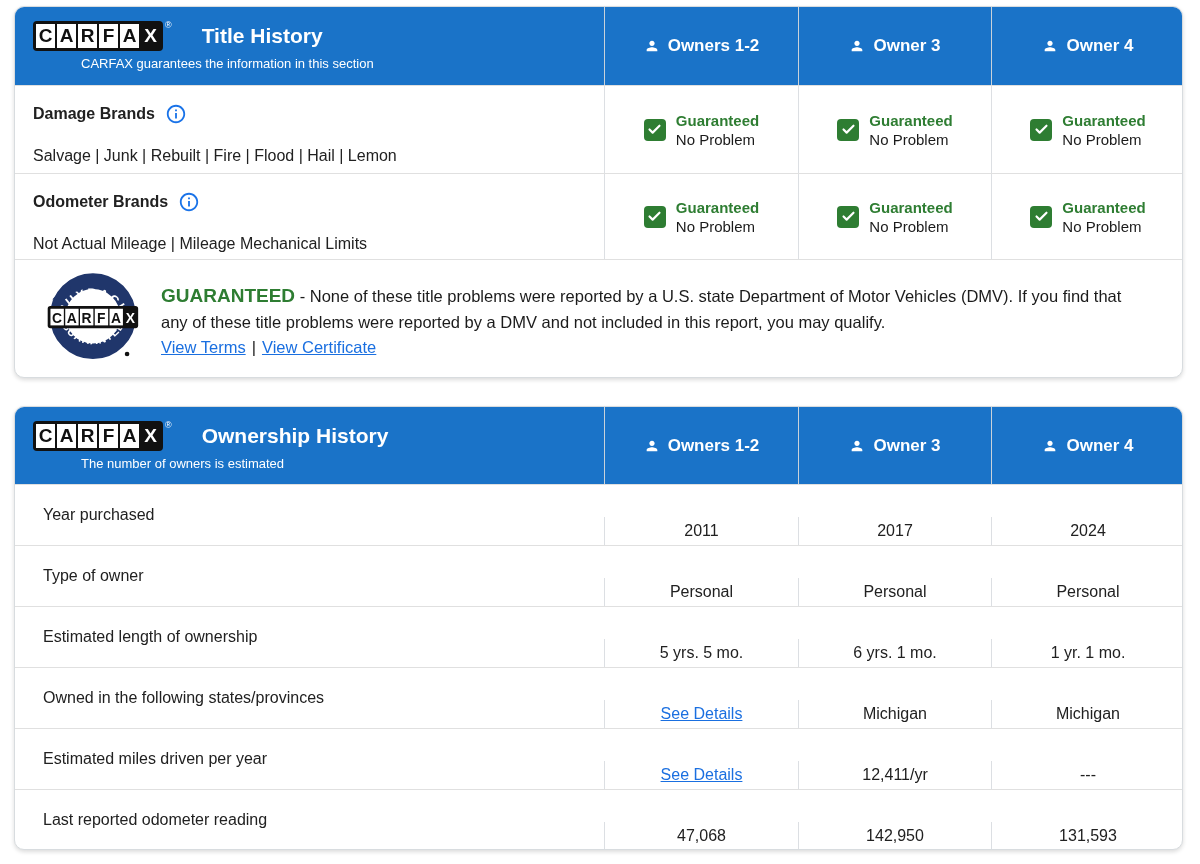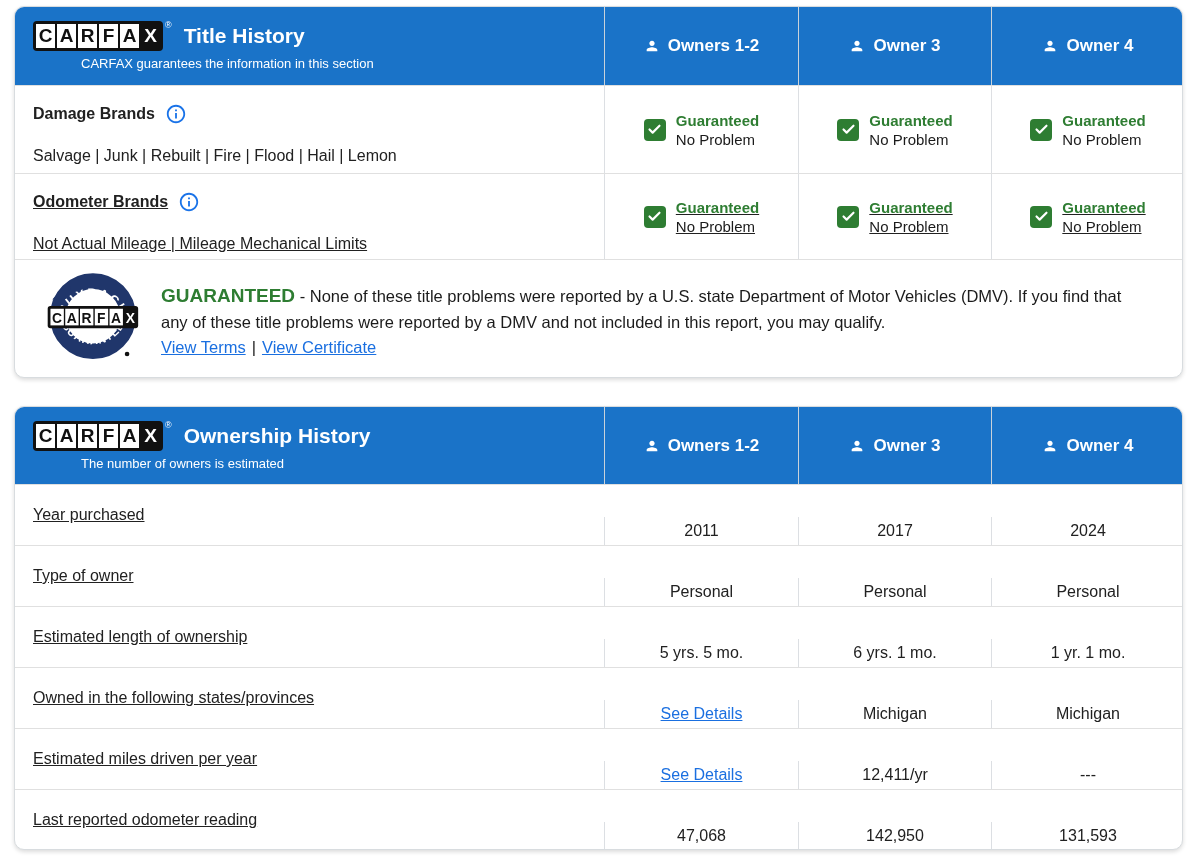--- a/index.html
+++ b/index.html
@@ -42,21 +42,21 @@
     background: #111; border-radius: 4px;
     padding: 3px; display: inline-flex; gap: 2px;
   }
   .cf-tile {
     width: 19px; height: 24px; background: #fff; color: #111;
     font-weight: bold; font-size: 19px;
     display: flex; align-items: center; justify-content: center;
   }
   .cf-tile.inv { background: #111; color: #fff; }
   .reg-mark { font-size: 9px; color: #fff; margin: 0 8px 0 2px; line-height: 1; }
-  .hdr-title { font-size: 21px; font-weight: bold; margin-left: 4px; line-height: 30px; }
+  .hdr-title { font-size: 21px; font-weight: bold; margin-left: 22px; line-height: 30px; }
   .hdr-sub { font-size: 13px; margin-top: 5px; margin-left: 48px; }
   .col-head {
     display: flex; align-items: center; justify-content: center;
     font-size: 17px; font-weight: bold;
     border-left: 1px solid #c9d2da;
     gap: 8px;
   }
   .person-icon svg { display: block; }
 
   .body-row { border-top: 1px solid #e0e0e0; }
@@ -92,21 +92,21 @@
   a.link, .link { color: #1a6fe0; text-decoration: underline; cursor: pointer; }
   .link-sep { color: #1b1b1b; margin: 0 6px; }
 
   .own-row {
     height: 61px;
     border-top: 1px solid #e0e0e0;
   }
   .own-row:first-of-type { border-top: none; }
   .own-label {
     display: flex; align-items: center;
-    padding-left: 18px; font-size: 16px; text-decoration: underline;
+    padding-left: 28px; font-size: 16px;
   }
   .own-val {
     border-left: 1px solid #dcdfe3;
     display: flex; align-items: center; justify-content: center;
     font-size: 16px;
     margin-top: 32px;
   }
   .info-icon { display: inline-flex; cursor: pointer; }
 </style>
 </head>
@@ -204,21 +204,21 @@
             </svg>
         </span>
         <span class="guar-text">
           <div class="guar-line1">Guaranteed</div>
           <div class="guar-line2">No Problem</div>
         </span>
       </div>
     </div>
   </div>
 
-  <div class="grid-row body-row" style="height:86px;text-decoration:underline;">
+  <div class="grid-row body-row" style="height:86px;">
     <div class="label-cell">
       <div class="label-line">
         <span class="row-label">Odometer Brands</span>
         <span class="info-icon">
           <svg width="22" height="22" viewBox="0 0 24 24" fill="#1a73e8">
               <path d="M11 7h2v2h-2zm0 4h2v6h-2zm1-9C6.48 2 2 6.48 2 12s4.48 10 10 10 10-4.48 10-10S17.52 2 12 2zm0 18c-4.41 0-8-3.59-8-8s3.59-8 8-8 8 3.59 8 8-3.59 8-8 8z"></path>
             </svg>
         </span>
       </div>
       <div class="row-sublabel">Not Actual Mileage | Mileage Mechanical Limits</div>

